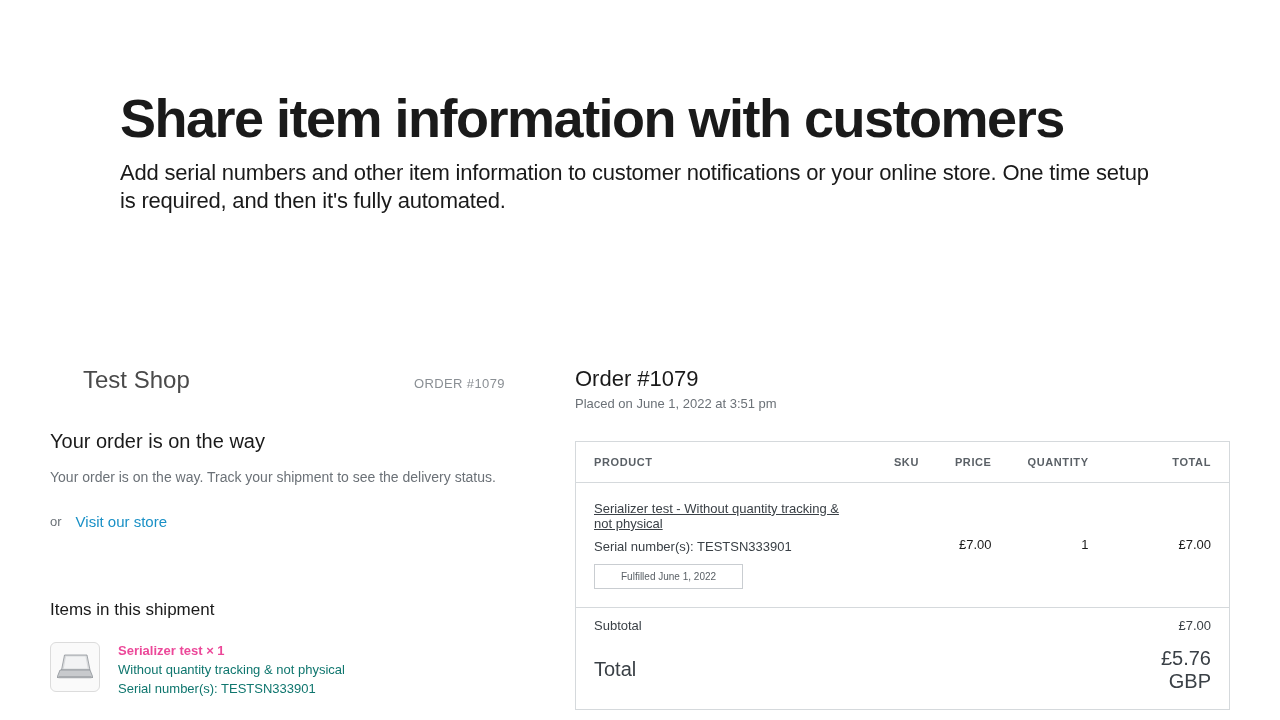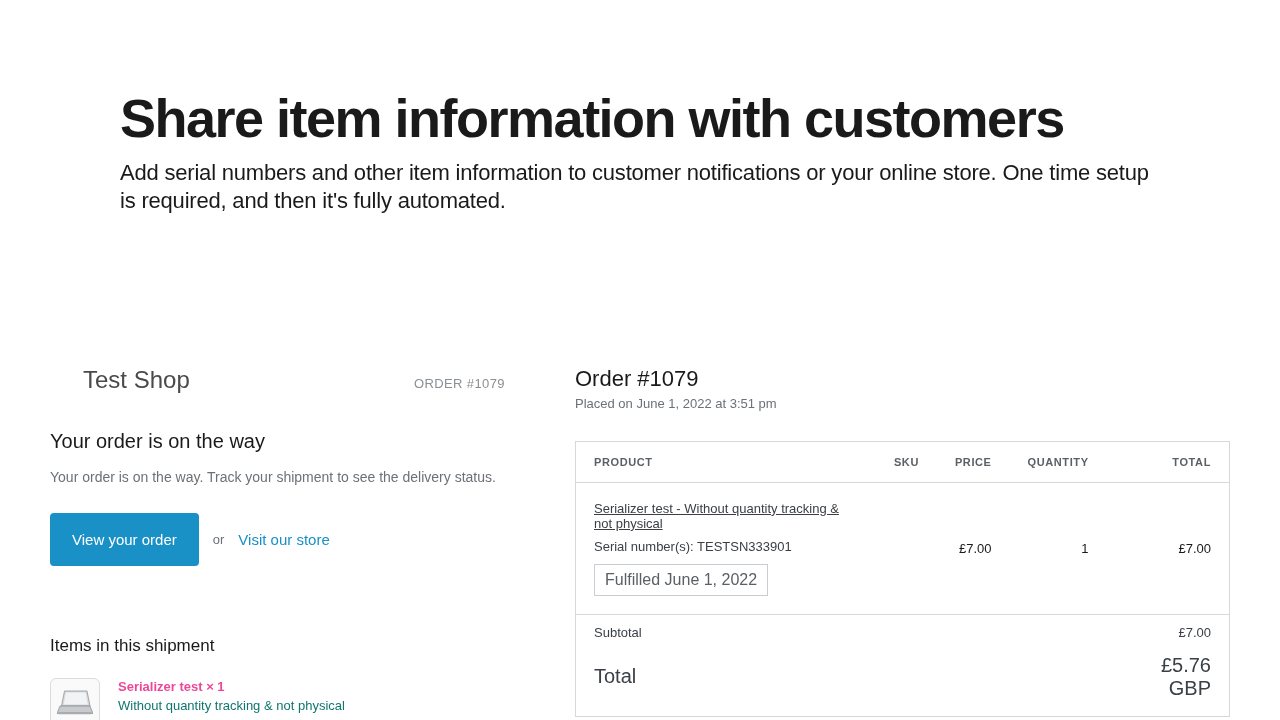--- a/index.html
+++ b/index.html
@@ -88,22 +88,22 @@
     padding: 14px 18px;
     border-bottom: 1px solid #d5d9dc;
   }
   .inv-table th.num, .inv-table td.num { text-align: right; }
   .inv-table td { padding: 18px 18px; vertical-align: middle; }
   .prod-name { text-decoration: underline; color: #3a4046; font-weight: 500; display: inline-block; margin-bottom: 8px; }
   .prod-sn { color: #3a4046; margin-bottom: 10px; }
   .fulfilled-badge {
     display: inline-block;
     border: 1px solid #c9cdd1;
-    padding: 6px 10px;
-    font-size: 16px;
+    padding: 6px 26px;
+    font-size: 10px;
     color: #5a6066;
   }
   .inv-table tr.body td { border-bottom: 1px solid #d5d9dc; }
   .totals td { padding: 10px 18px; }
   .totals .label { color: #3a4046; }
   .totals .val { text-align: right; color: #3a4046; }
   .grand td { padding-top: 4px; padding-bottom: 16px; font-size: 20px; font-weight: 500; }
 </style>
 </head>
 <body>
@@ -116,21 +116,20 @@
 <div class="cols">
 
   <div class="left">
     <div class="shop-row">
       <div class="shop-name">Test Shop</div>
       <div class="order-id">ORDER #1079</div>
     </div>
     <h2 class="on-way">Your order is on the way</h2>
     <p class="on-way-desc">Your order is on the way. Track your shipment to see the delivery status.</p>
     <div class="cta-row">
-      <button class="btn-primary">View your order</button>
       <span class="or">or</span>
       <a class="link">Visit our store</a>
     </div>
     <h3 class="items-h">Items in this shipment</h3>
     <div class="item-row">
       <div class="thumb">
         <svg viewBox="0 0 48 36">
           <polygon points="10,2 40,2 44,22 6,22" fill="#d9dbdd" stroke="#8a8f94" stroke-width="1"></polygon>
           <polygon points="12,4 38,4 41,20 9,20" fill="#f2f3f4"></polygon>
           <polygon points="4,22 44,22 48,32 0,32" fill="#c8cacd" stroke="#8a8f94" stroke-width="1"></polygon>

